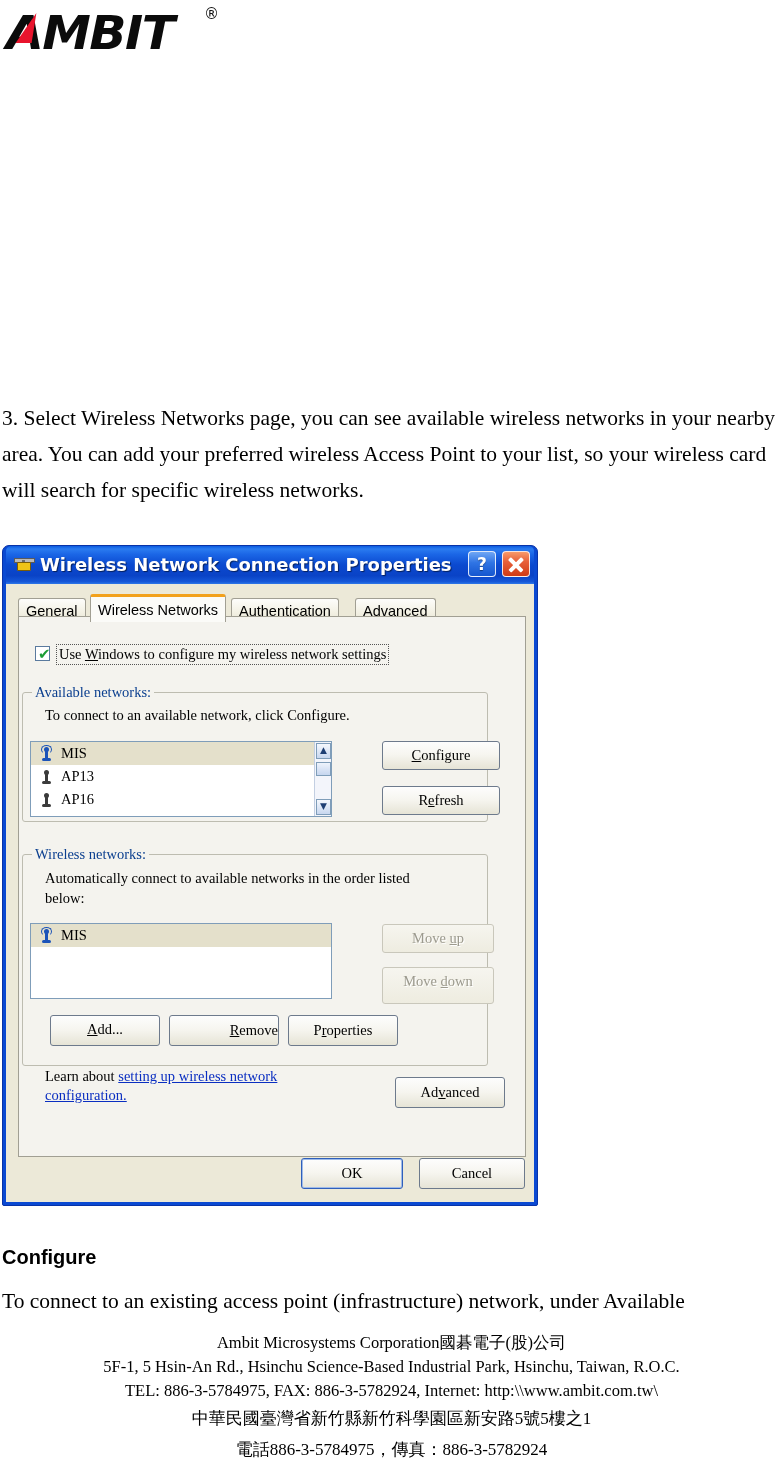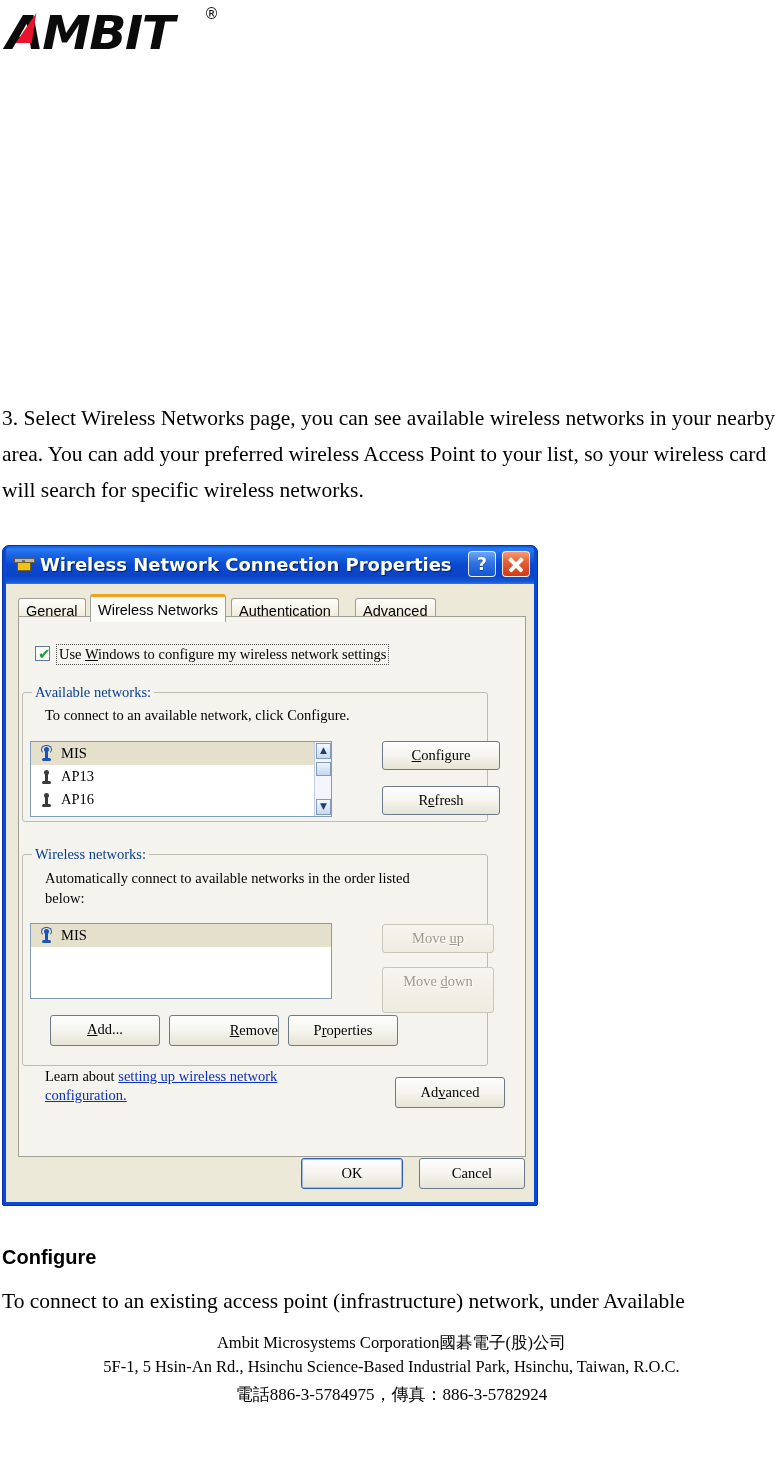--- a/index.html
+++ b/index.html
@@ -429,21 +429,21 @@
   }
   .btn.default {
     border: 1px solid #2f5fbb;
     box-shadow: inset 0 0 0 1px #9fbbe8;
   }
   .btn u { text-decoration: underline; }
 
   #btn-configure { left: 382px; top: 741px; width: 118px; height: 29px; }
   #btn-refresh   { left: 382px; top: 786px; width: 118px; height: 29px; }
   #btn-moveup    { left: 382px; top: 924px; width: 112px; height: 29px; }
-  #btn-movedown  { left: 382px; top: 967px; width: 112px; height: 46px; font-family: Liberation Serif, serif; }
+  #btn-movedown  { left: 382px; top: 967px; width: 112px; height: 37px; font-family: Liberation Serif, serif; }
   #btn-add       { left: 50px;  top: 1015px; width: 110px; height: 31px; }
   #btn-remove    { left: 169px; top: 1015px; width: 110px; height: 31px; line-height: 29px; text-align: right;}
   #btn-properties{ left: 288px; top: 1015px; width: 110px; height: 31px; line-height: 29px;}
   #btn-advanced  { left: 395px; top: 1077px; width: 110px; height: 31px; line-height: 29px;}
   #btn-ok        { left: 301px; top: 1158px; width: 102px; height: 31px; line-height: 29px;}
   #btn-cancel    { left: 419px; top: 1158px; width: 106px; height: 31px; line-height: 29px;}
 
   
   #learn {
     position: absolute;
@@ -583,14 +583,16 @@
 
 <div class="btn default" id="btn-ok">OK</div>
 <div class="btn" id="btn-cancel">Cancel</div>
 
 <div id="heading-configure">Configure</div>
 <div class="para" id="para-configure">To connect to an existing access point (infrastructure) network, under Available</div>
 
 <div id="footer">
   <div>Ambit Microsystems Corporation國碁電子(股)公司</div>
   <div>5F-1, 5 Hsin-An Rd., Hsinchu Science-Based Industrial Park, Hsinchu, Taiwan, R.O.C.</div>
+  <div>TEL: 886-3-5784975, FAX: 886-3-5782924, Internet: http:\\www.ambit.com.tw\</div>
+  <div class="f-cn">中華民國臺灣省新竹縣新竹科學園區新安路5號5樓之1</div>
   <div class="f-cn">電話886-3-5784975，傳真：886-3-5782924</div>
 </div>
 
 </body></html>

